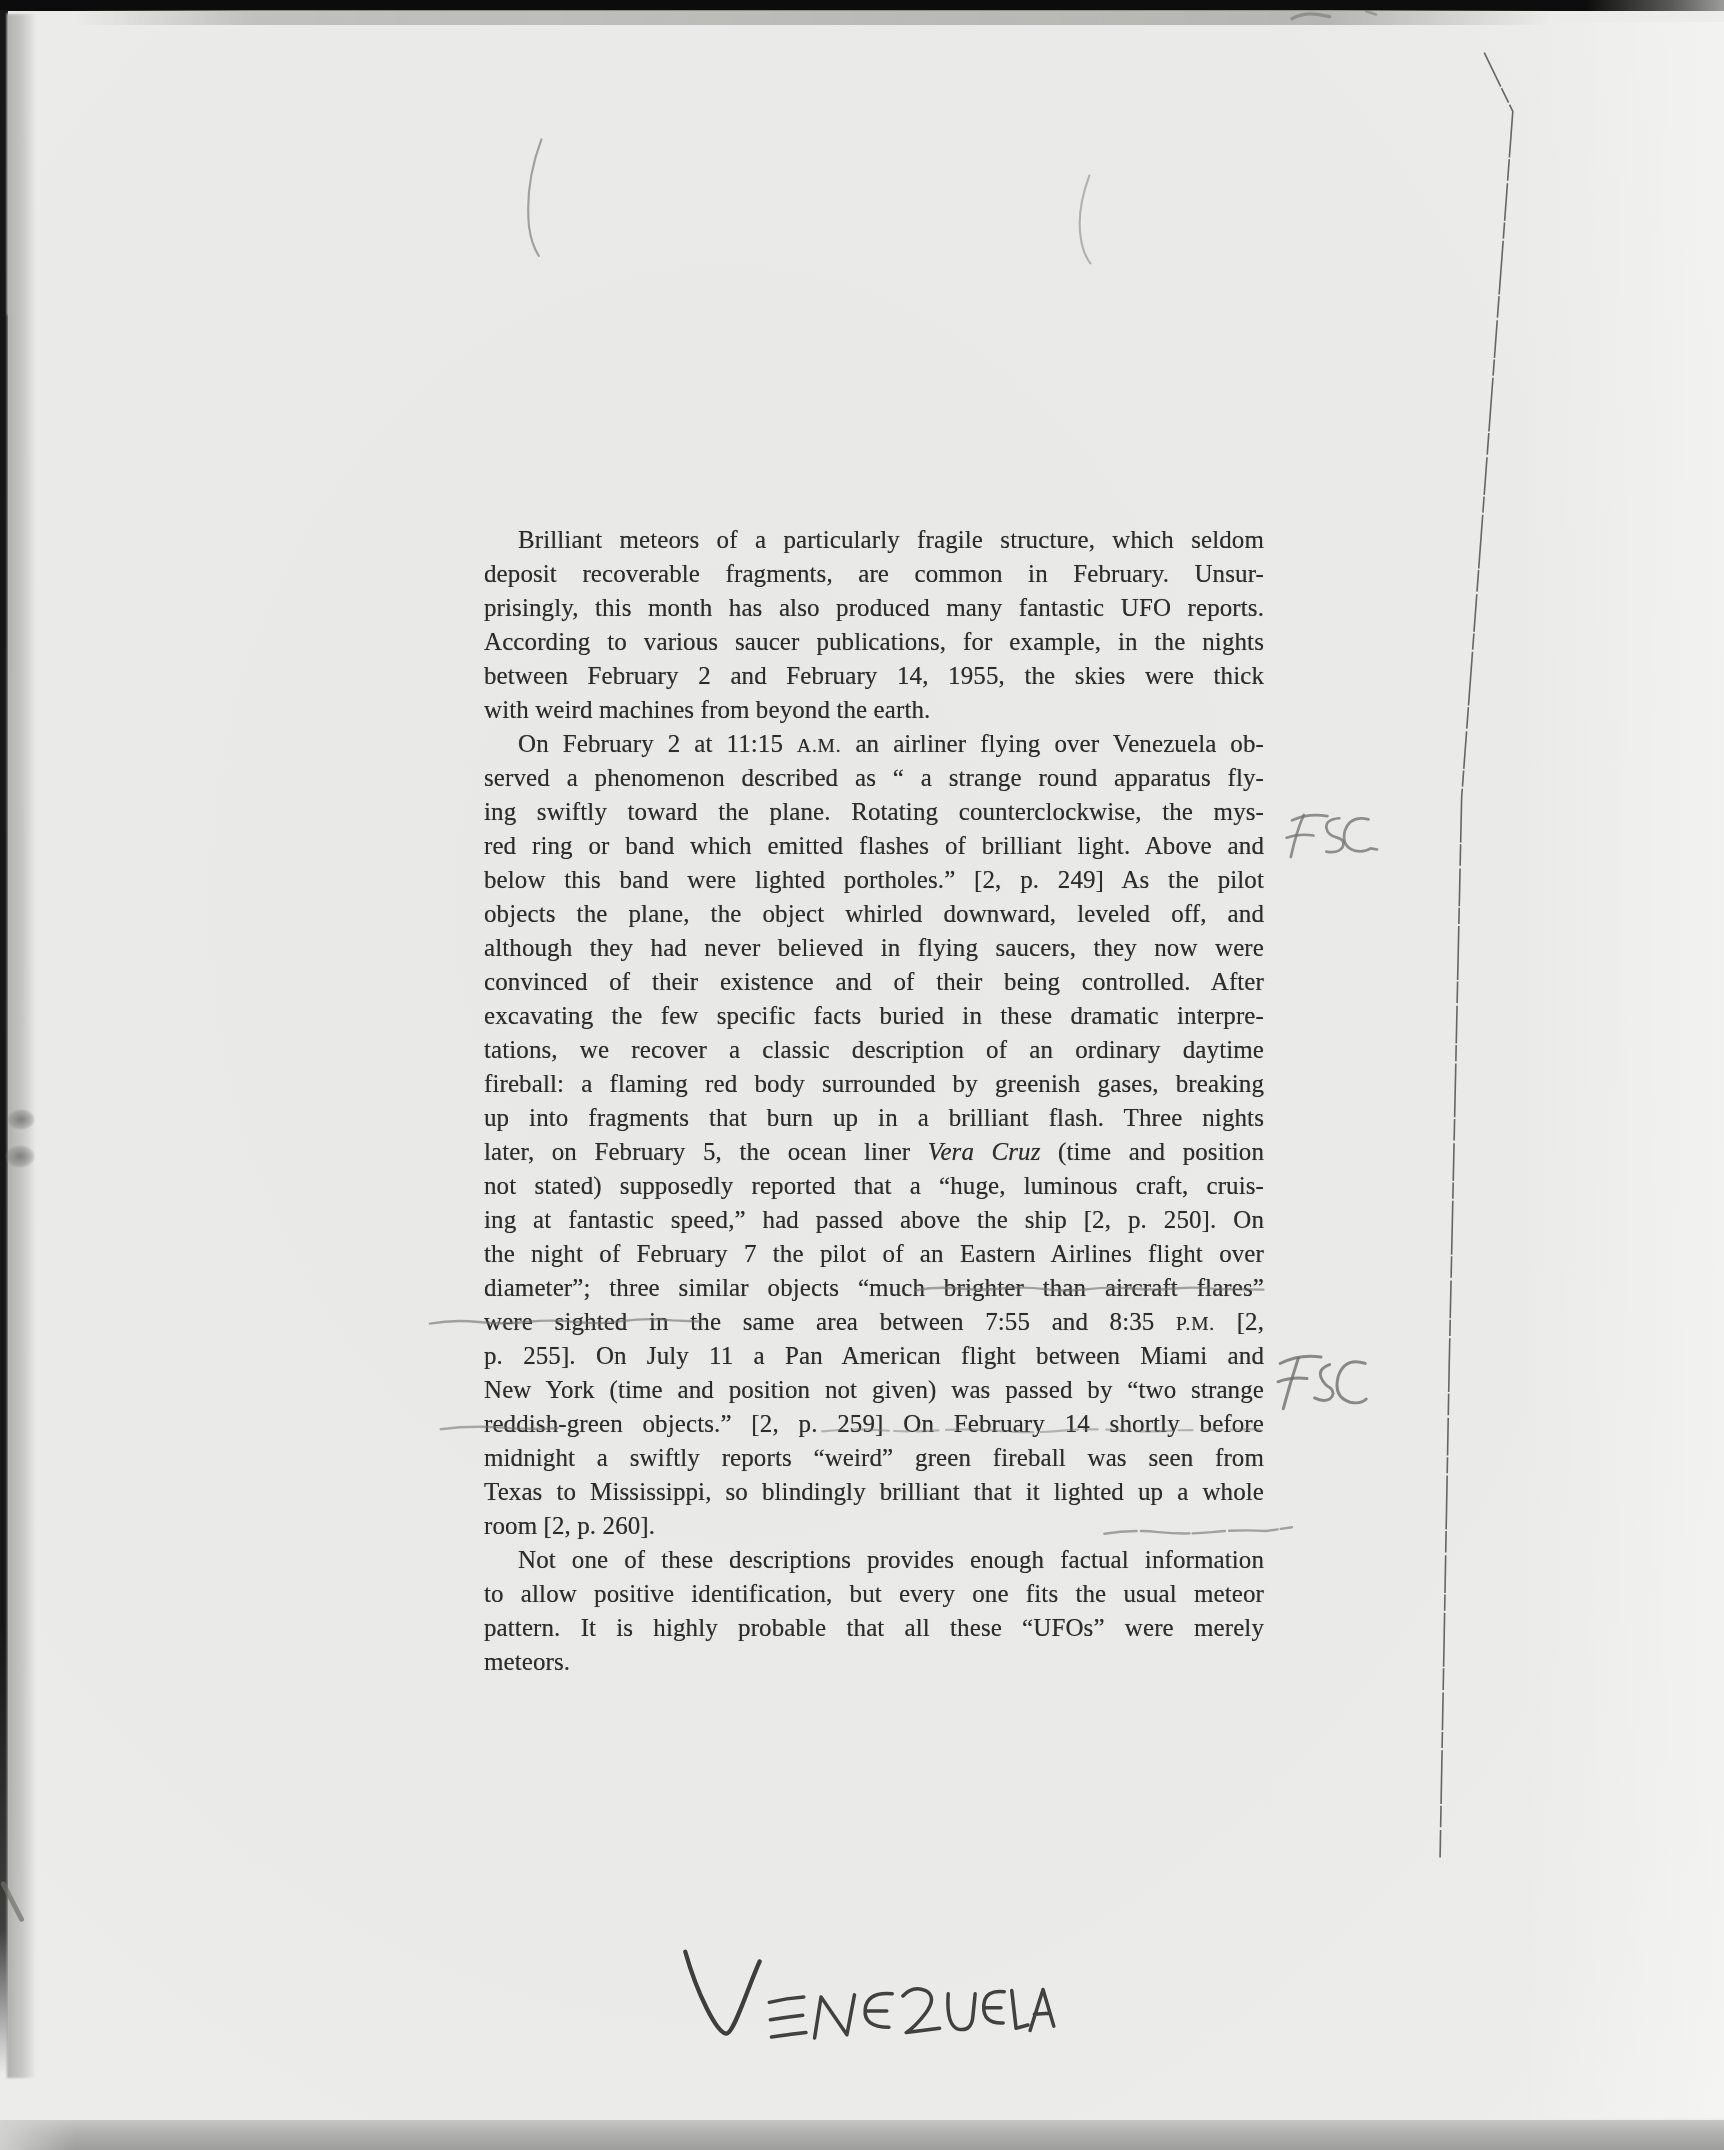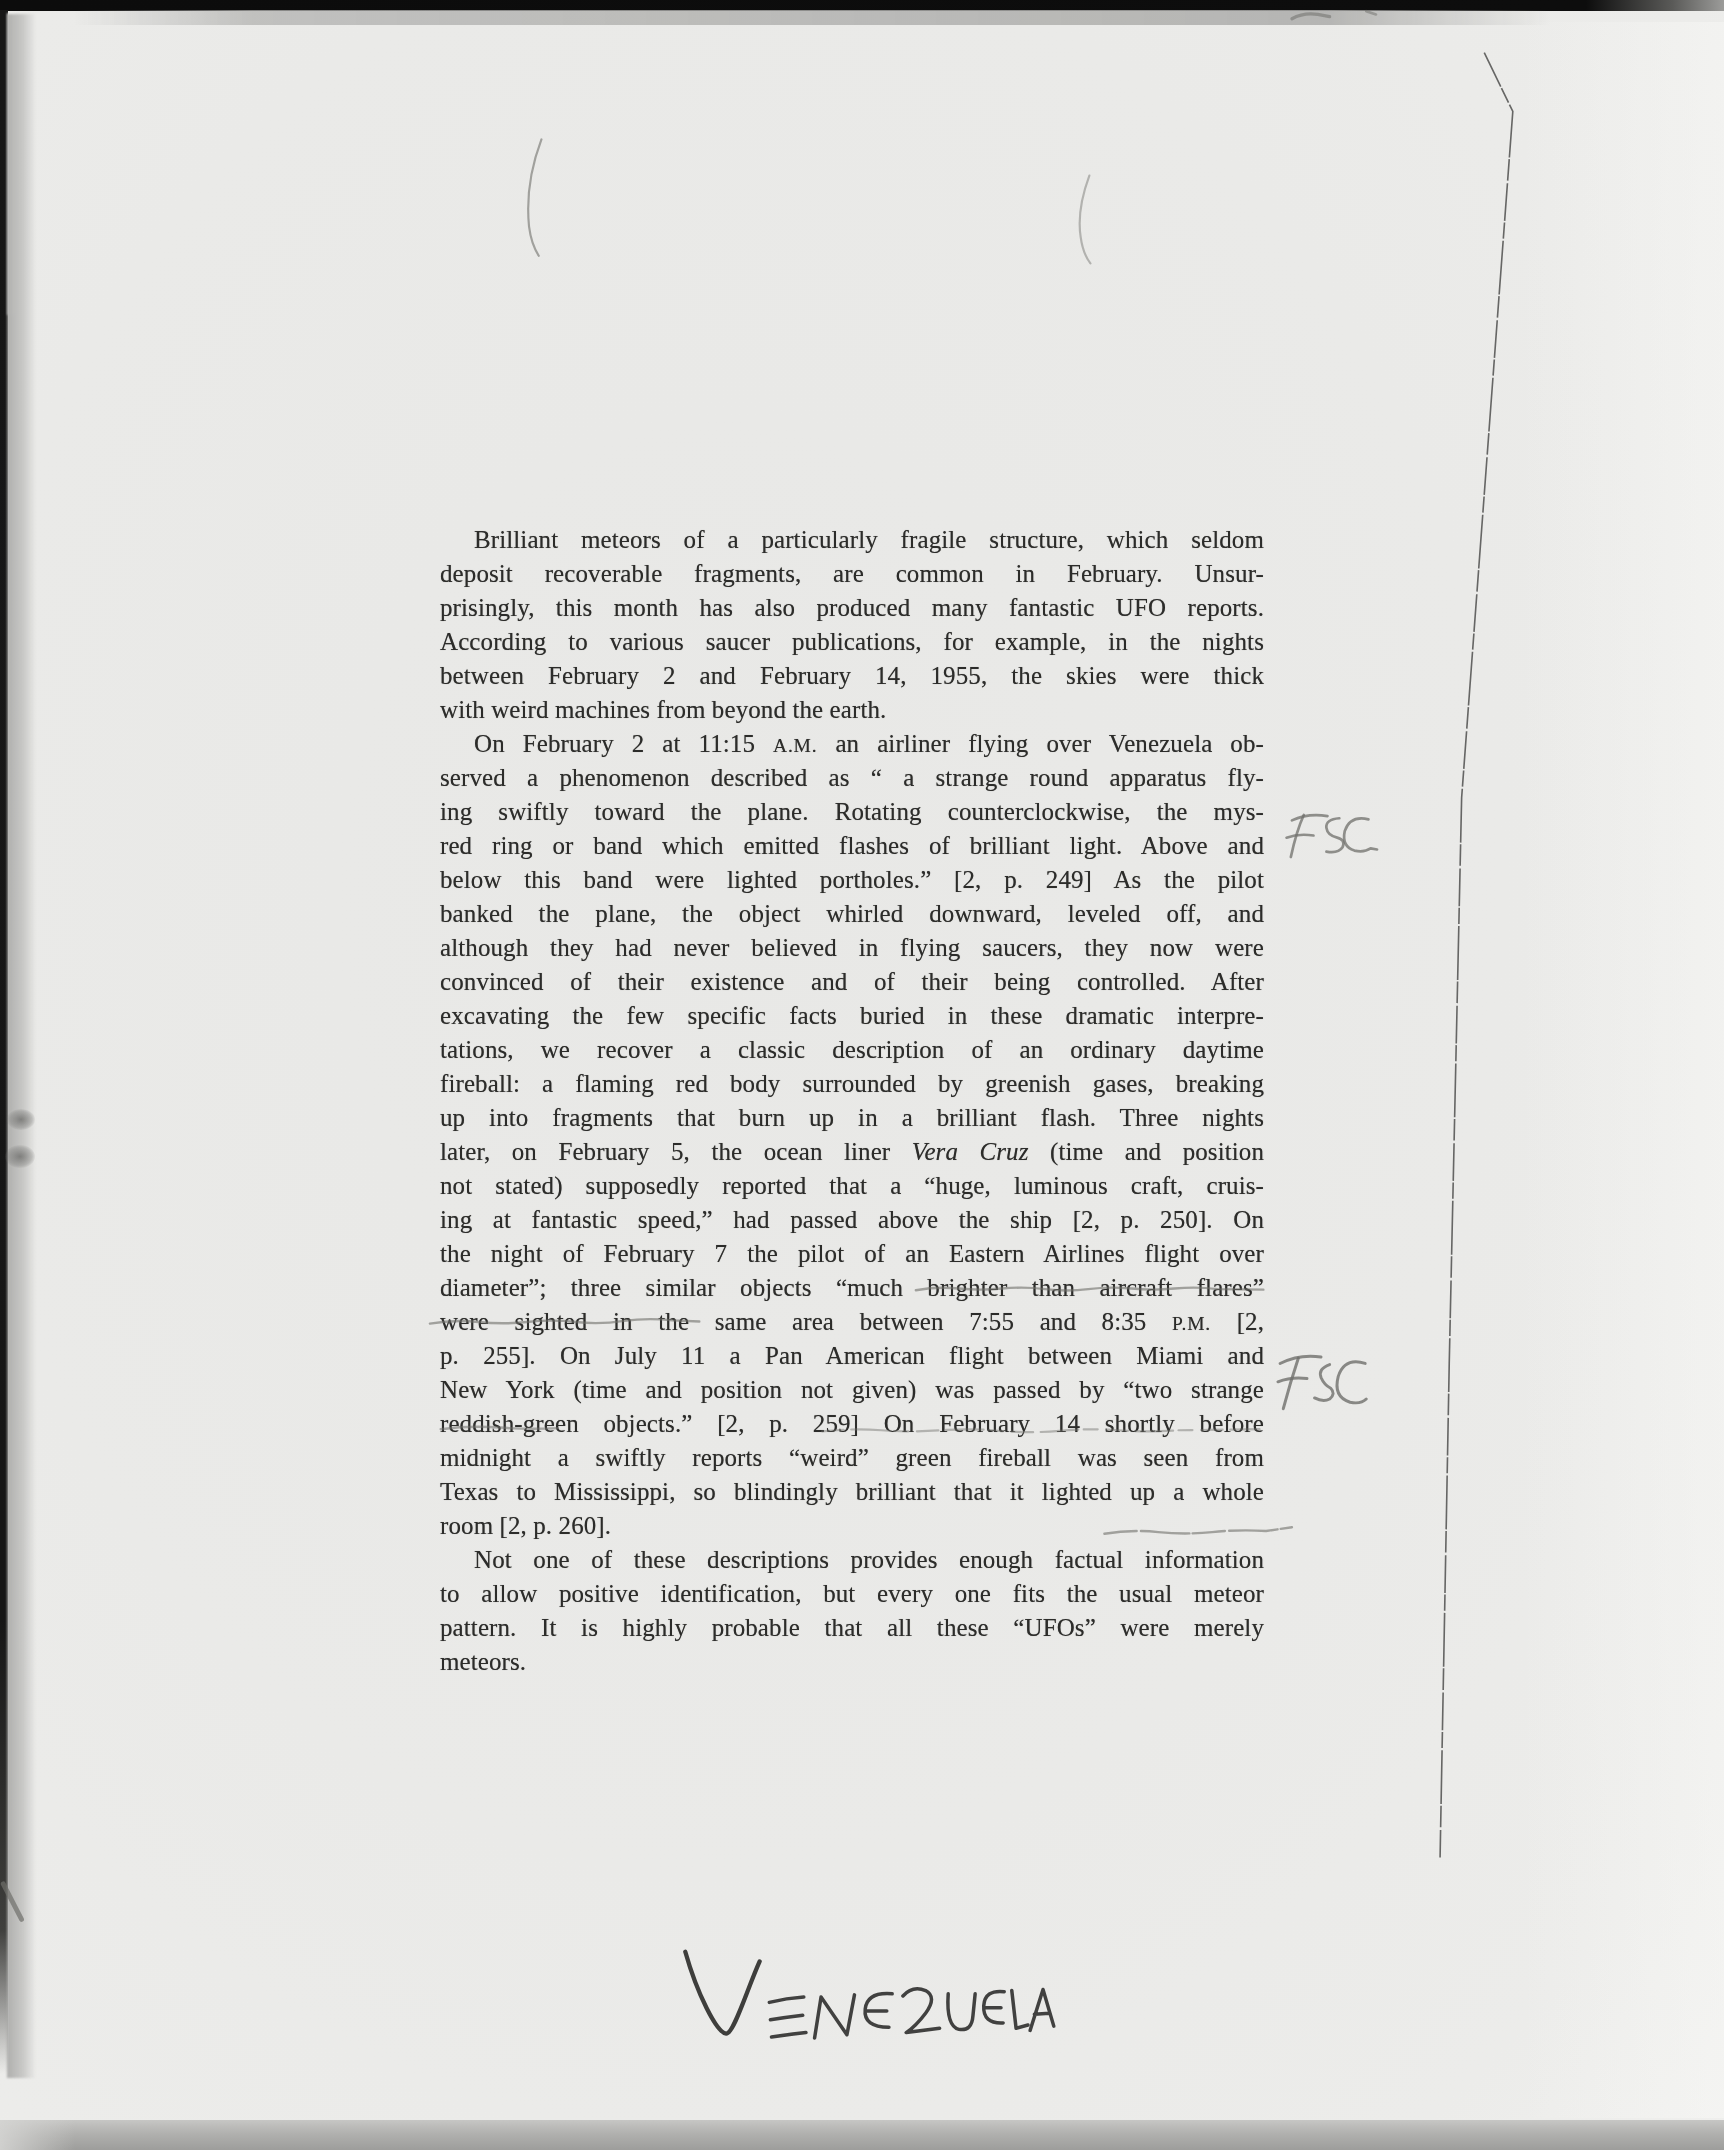--- a/index.html
+++ b/index.html
@@ -57,21 +57,21 @@
   }
   
   .text-block {
     position: absolute; left: 440px; top: 523px; width: 824px;
     font-size: 25px; line-height: 34px; color: #2c2c2a;
     letter-spacing: 0.1px;
     text-shadow: 0 0 0.7px rgba(44,44,42,.55);
     filter: blur(0.2px);
   }
   .para { margin: 0; }
-  .line { text-align: justify; text-align-last: justify; height: 34px; }
+  .line { text-align: justify; text-align-last: justify; height: 34px; margin-left: 44px; }
   .line.last { text-align-last: left; }
   .line.indent { text-indent: 34px; }
   .it { font-style: italic; }
   .sc { font-size: 0.78em; letter-spacing: 0.8px; }
   
   .overlay { position: absolute; left: 0; top: 0; width: 1724px; height: 2151px; }
   .pencil { stroke: #6f6f6b; fill: none; stroke-linecap: round; stroke-linejoin: round; }
   .hand   { stroke: #2f2f2d; fill: none; stroke-linecap: round; stroke-linejoin: round; }
 </style>
 </head>
@@ -97,21 +97,21 @@
         <div class="line"><span>According to various saucer publications, for example, in the nights</span></div>
         <div class="line"><span>between February 2 and February 14, 1955, the skies were thick</span></div>
         <div class="line last"><span>with weird machines from beyond the earth.</span></div>
       </div>
       <div class="para">
         <div class="line indent"><span>On February 2 at 11:15 </span><span class="sc">A.M.</span><span> an airliner flying over Venezuela ob-</span></div>
         <div class="line"><span>served a phenomenon described as “ a strange round apparatus fly-</span></div>
         <div class="line"><span>ing swiftly toward the plane. Rotating counterclockwise, the mys-</span></div>
         <div class="line"><span>red ring or band which emitted flashes of brilliant light. Above and</span></div>
         <div class="line"><span>below this band were lighted portholes.” [2, p. 249] As the pilot</span></div>
-        <div class="line"><span>banked the plane, the object whirled downward, leveled off, and</span></div>
+        <div class="line"><span>objects the plane, the object whirled downward, leveled off, and</span></div>
         <div class="line"><span>although they had never believed in flying saucers, they now were</span></div>
         <div class="line"><span>convinced of their existence and of their being controlled. After</span></div>
         <div class="line"><span>excavating the few specific facts buried in these dramatic interpre-</span></div>
         <div class="line"><span>tations, we recover a classic description of an ordinary daytime</span></div>
         <div class="line"><span>fireball: a flaming red body surrounded by greenish gases, breaking</span></div>
         <div class="line"><span>up into fragments that burn up in a brilliant flash. Three nights</span></div>
         <div class="line"><span>later, on February 5, the ocean liner </span><span class="it">Vera Cruz</span><span> (time and position</span></div>
         <div class="line"><span>not stated) supposedly reported that a “huge, luminous craft, cruis-</span></div>
         <div class="line"><span>ing at fantastic speed,” had passed above the ship [2, p. 250]. On</span></div>
         <div class="line"><span>the night of February 7 the pilot of an Eastern Airlines flight over</span></div>

